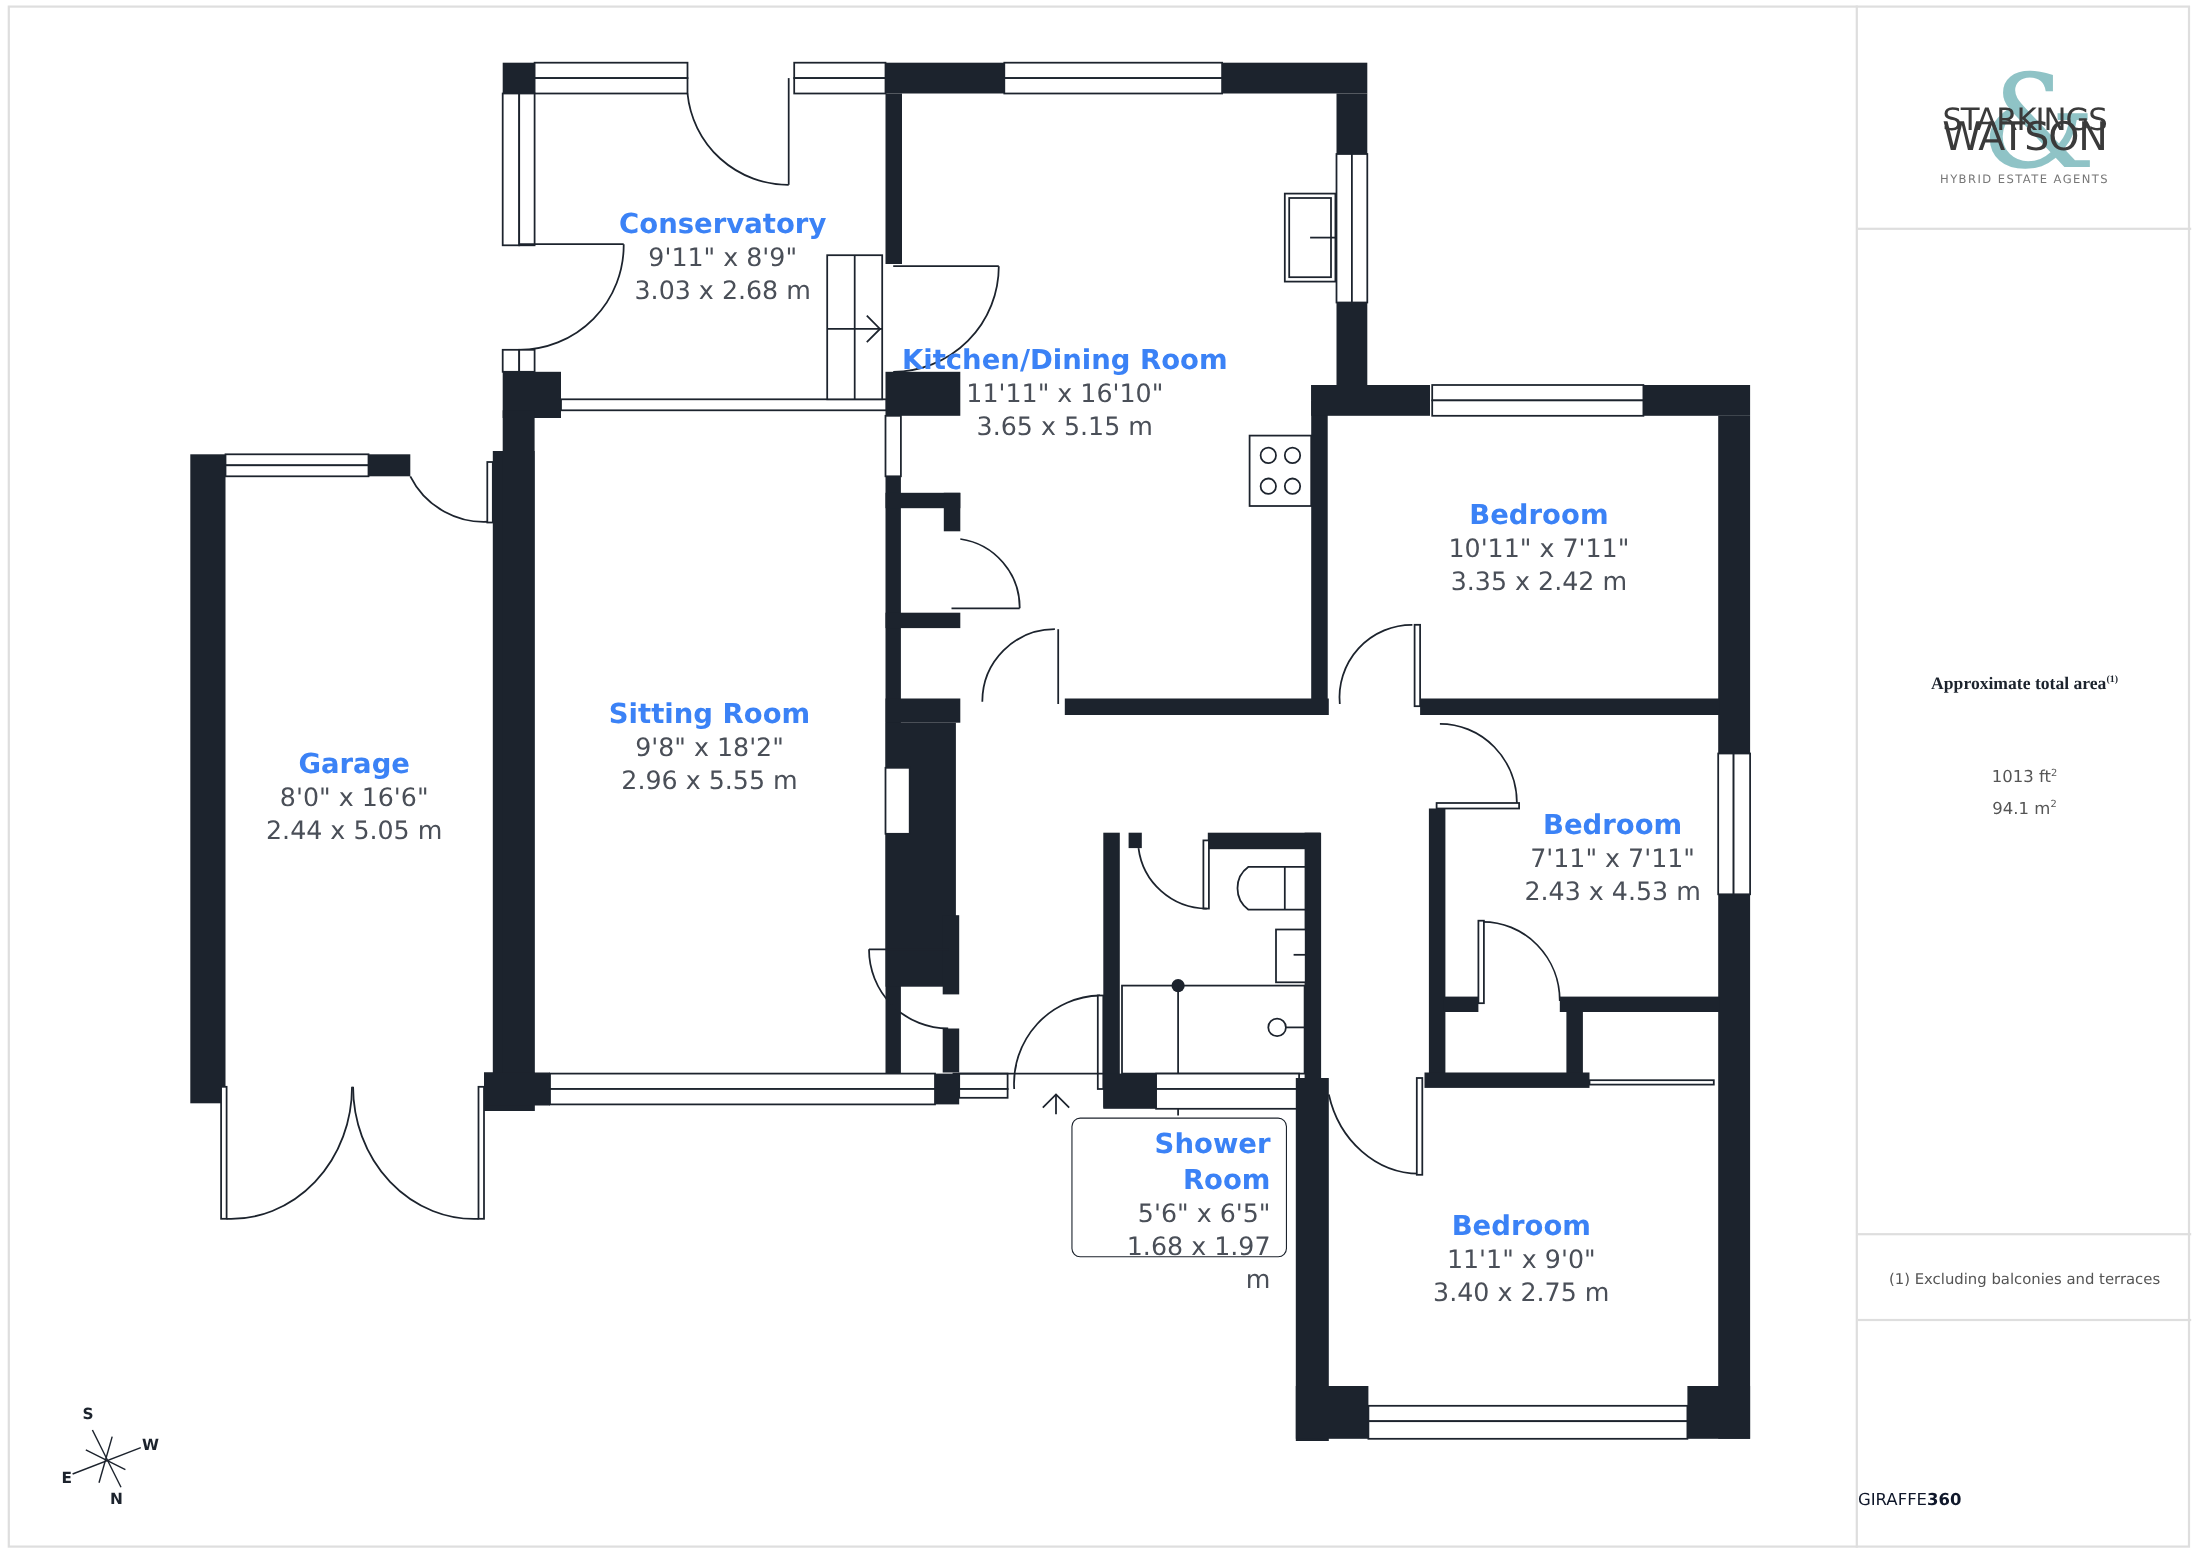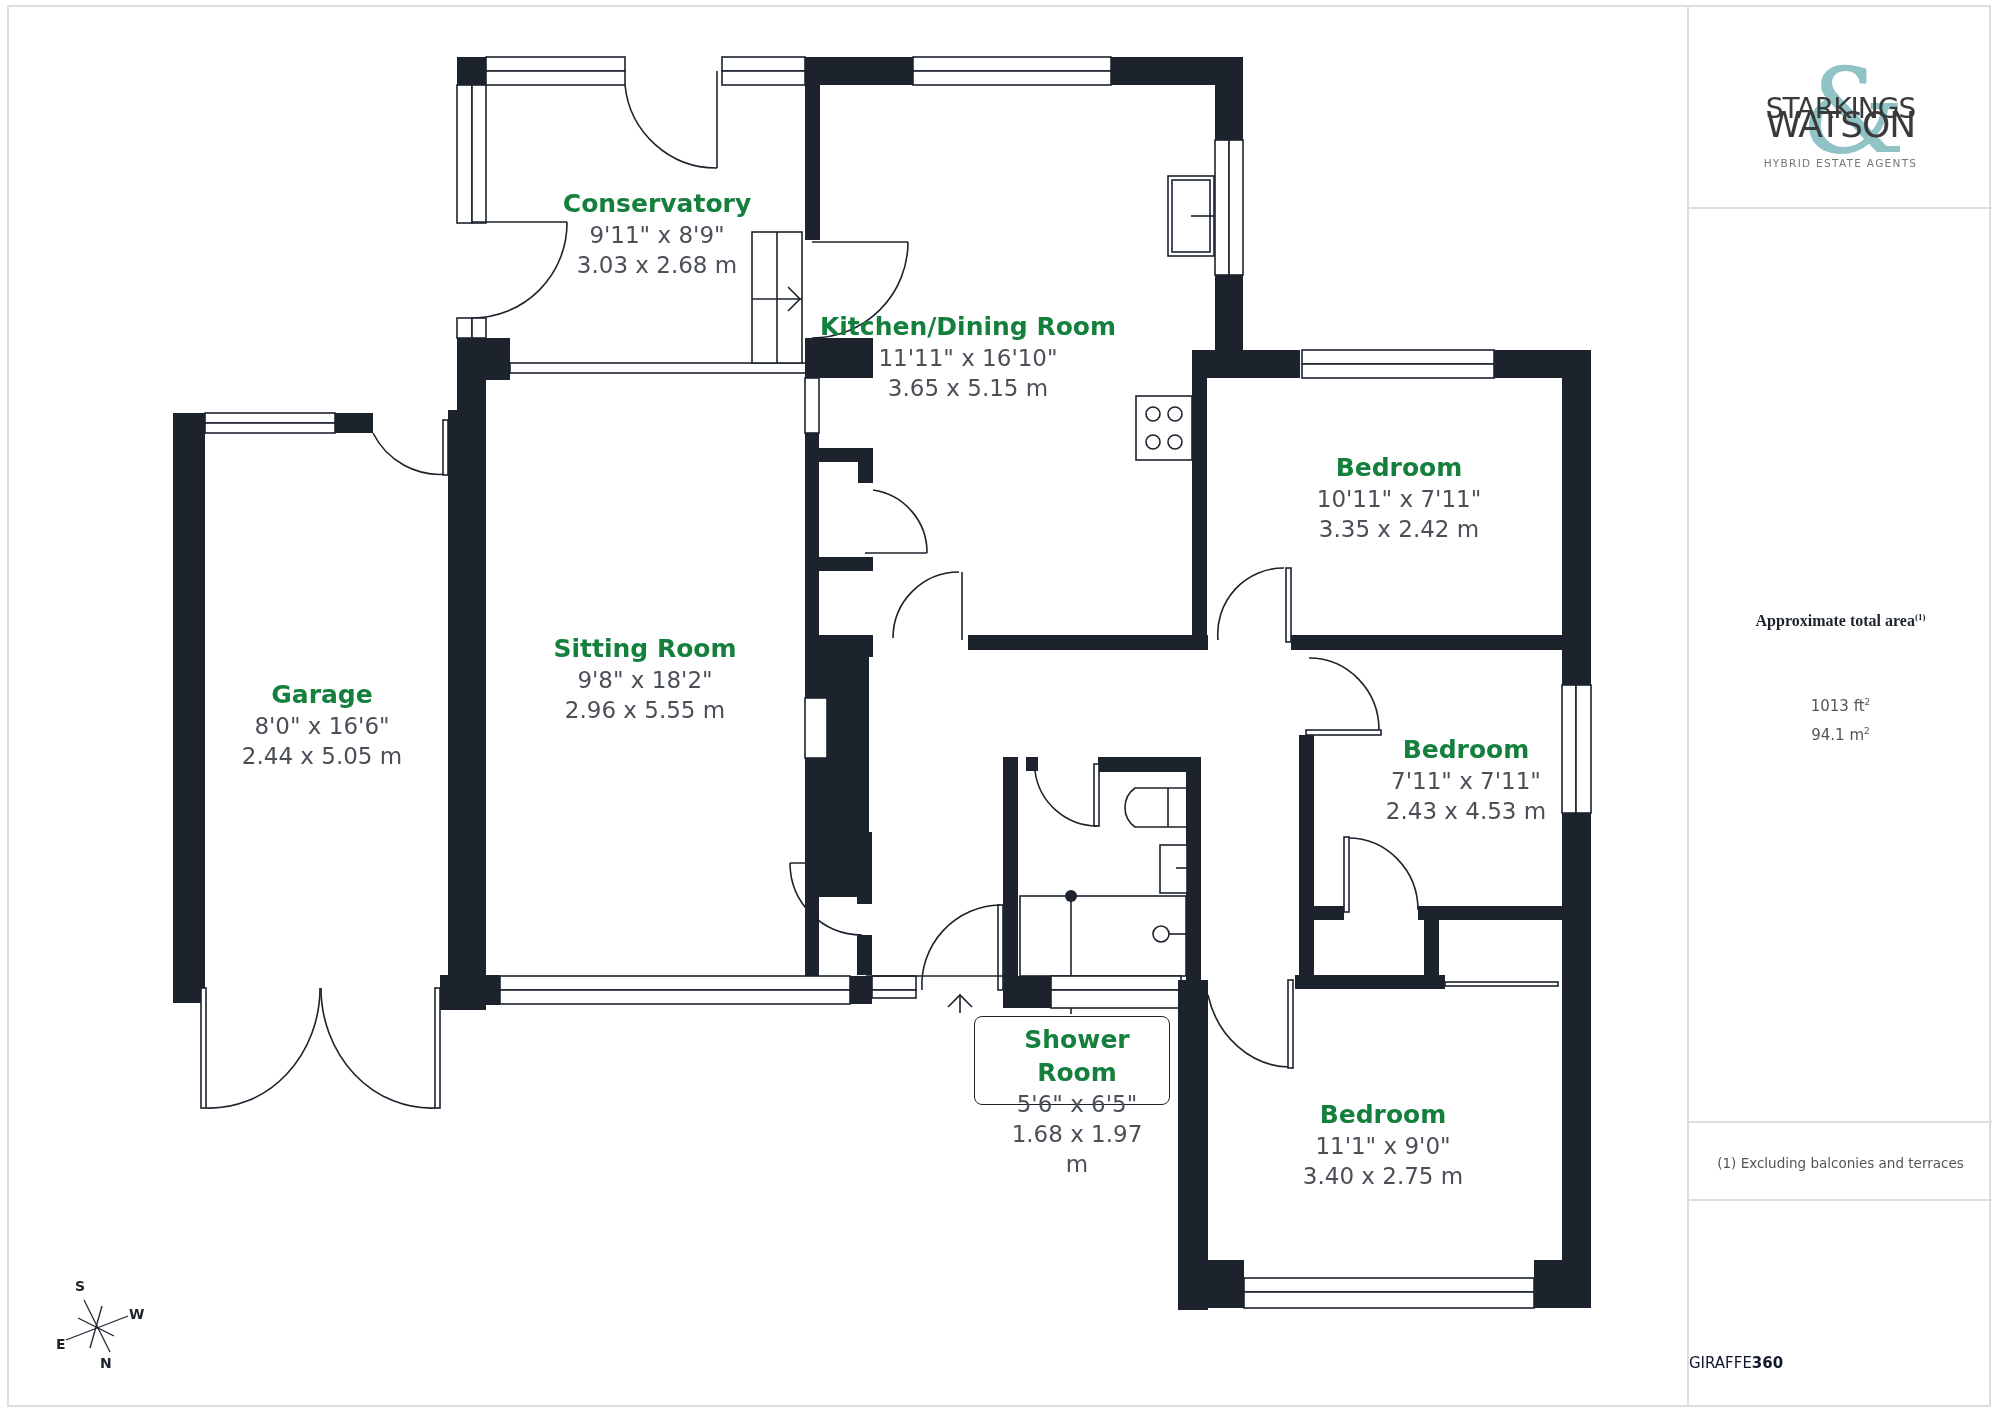--- a/index.html
+++ b/index.html
@@ -3,21 +3,21 @@
 <meta charset="utf-8">
 <style>
   html, body { margin:0; padding:0; background:#ffffff; }
   body { width:2000px; height:1415px; position:relative; overflow:hidden; font-family:"DejaVu Sans", sans-serif; }
   .frame { position:absolute; left:7px; top:5px; width:1984px; height:1402px; border:2px solid #dedede; box-sizing:border-box; }
   .plan { position:absolute; left:0; top:0; width:2000px; height:1415px; }
   .wall { fill:#1c232d; }
   .line { fill:none; stroke:#1c232d; stroke-width:1.6; }
   .win { fill:#ffffff; stroke:#1c232d; stroke-width:1.6; }
   .room-label { position:absolute; transform:translateX(-50%); text-align:center; white-space:nowrap; }
-  .room-name { font-family:"DejaVu Sans", sans-serif; font-weight:bold; font-size:25px; color:#15803d; line-height:33px; }
+  .room-name { font-family:"DejaVu Sans", sans-serif; font-weight:bold; font-size:25px; color:#3b82f6; line-height:33px; }
   .room-dim { font-family:"DejaVu Sans", sans-serif; font-size:23px; color:#4a4f58; line-height:30px; }
   .callout { position:absolute; border:1.5px solid #1c232d; border-radius:8px; background:#fff; padding:6px 14px; box-sizing:border-box; }
   .panel { position:absolute; left:1687px; top:5px; width:305px; height:1402px; border-left:2px solid #dedede; box-sizing:border-box; }
   .panel-sec { position:absolute; left:0; width:100%; border-bottom:2px solid #dedede; box-sizing:border-box; }
   .logo { position:absolute; left:50%; top:55px; transform:translateX(-50%); width:190px; height:110px; }
   .logo-amp { position:absolute; left:55px; top:-8px; font-family:"DejaVu Serif", serif; font-size:118px; color:#8fc3c6; line-height:118px; }
   .logo-line { position:absolute; width:100%; text-align:center; font-family:"DejaVu Sans", sans-serif; color:#3a3a3a; letter-spacing:-1px; }
   .logo-l1 { top:32px; font-size:28px; }
   .logo-l2 { top:44px; font-size:36px; }
   .logo-tag { position:absolute; top:97px; width:100%; text-align:center; font-size:10.5px; letter-spacing:1.3px; color:#777; }
@@ -223,21 +223,21 @@
   <div class="room-dim">9'8" x 18'2"</div>
   <div class="room-dim">2.96 x 5.55 m</div>
 </div>
 
 <div class="room-label" style="left:1466px; top:733px;">
   <div class="room-name">Bedroom</div>
   <div class="room-dim">7'11" x 7'11"</div>
   <div class="room-dim">2.43 x 4.53 m</div>
 </div>
 
-<div class="callout" style="left:974px; top:1016px; width:196px; height:89px; text-align:center;padding-left:24px;">
+<div class="callout" style="left:974px; top:1016px; width:196px; height:127px; text-align:right;padding-left:24px;">
   <div class="room-name">Shower Room</div>
   <div class="room-dim">5'6" x 6'5"</div>
   <div class="room-dim">1.68 x 1.97 m</div>
 </div>
 
 <div class="room-label" style="left:1383px; top:1098px;">
   <div class="room-name">Bedroom</div>
   <div class="room-dim">11'1" x 9'0"</div>
   <div class="room-dim">3.40 x 2.75 m</div>
 </div>

